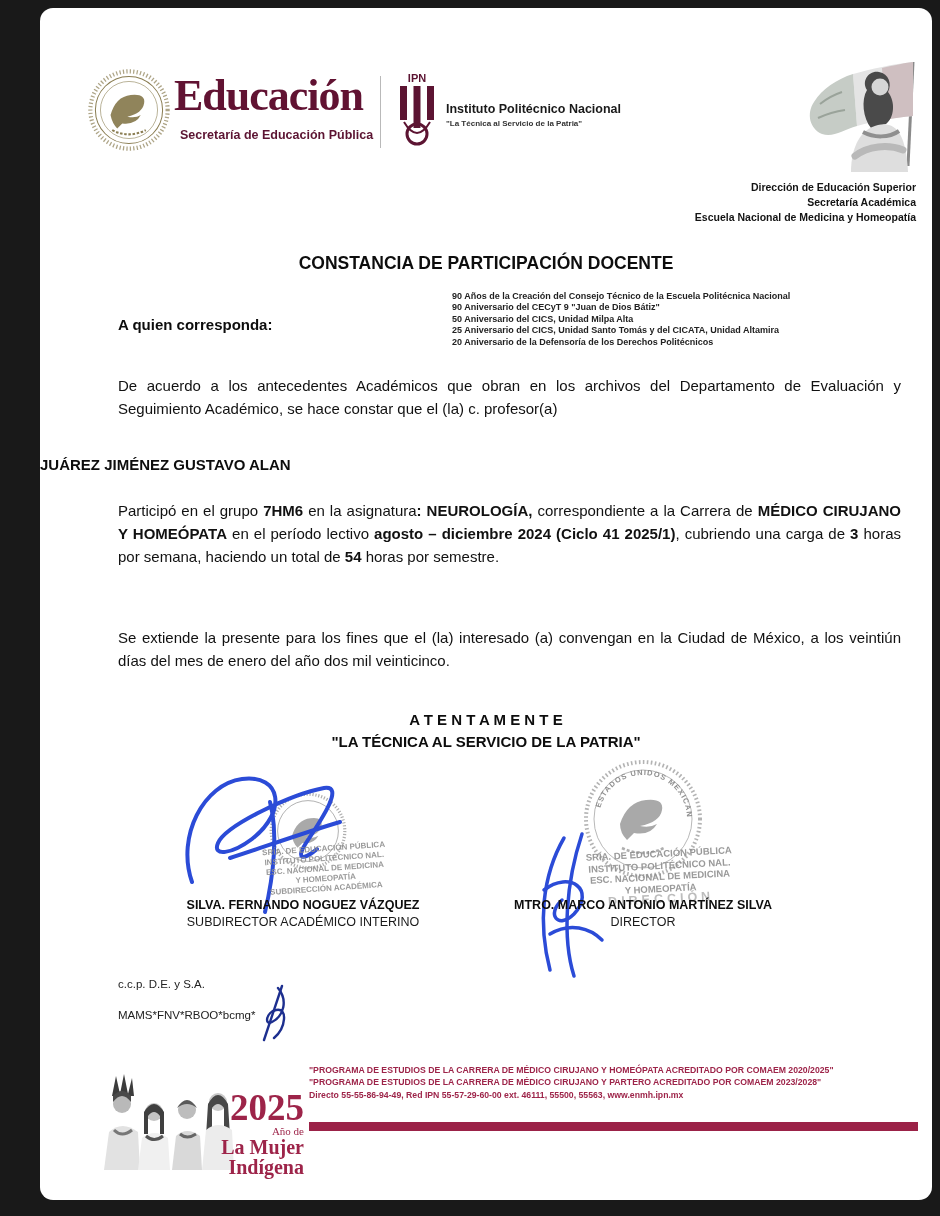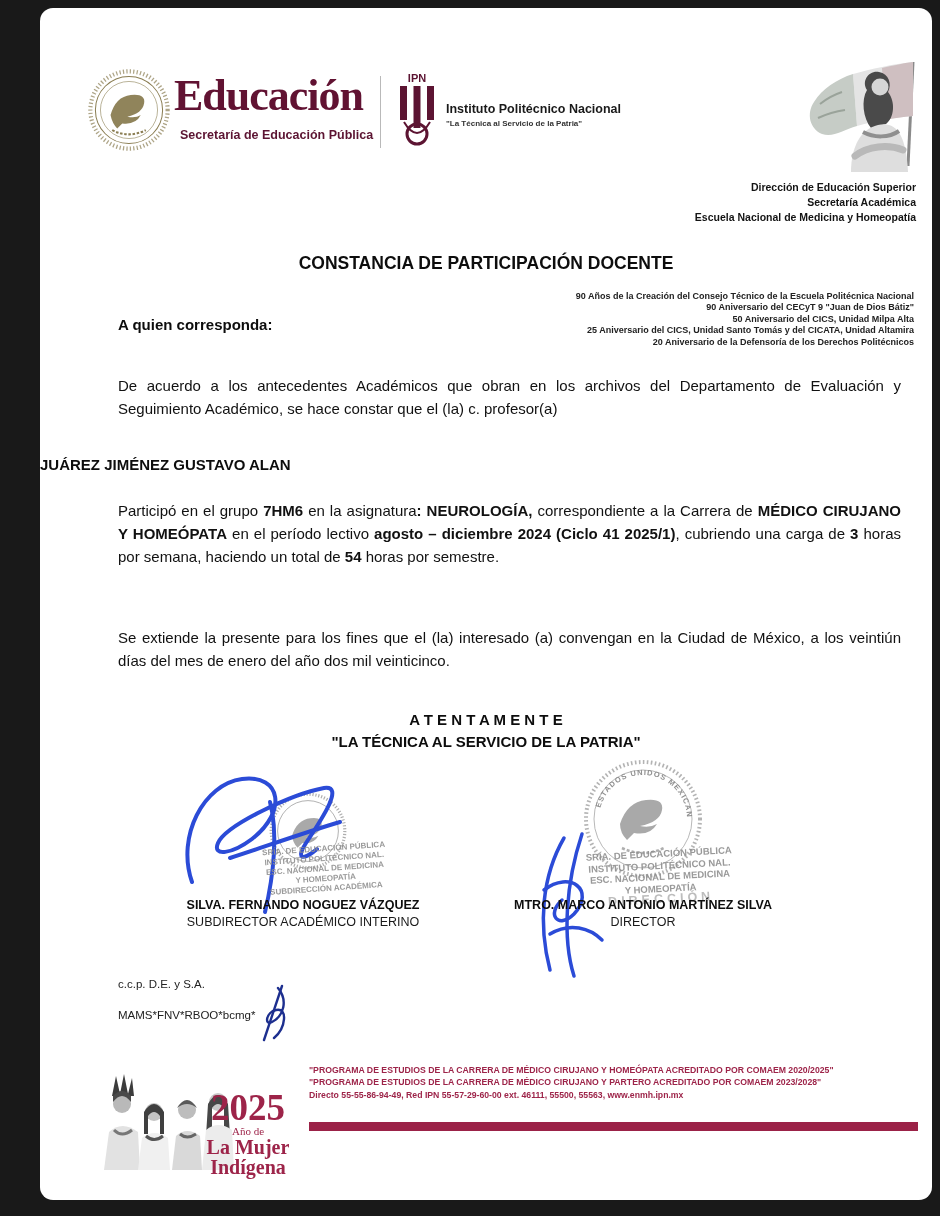--- a/index.html
+++ b/index.html
@@ -18,39 +18,39 @@
   
   .wordmark{font-family:"Liberation Serif", serif;font-weight:bold;font-size:44px;
     color:#611232;letter-spacing:-1px;line-height:1;}
   .sep-tagline{font-size:12.5px;font-weight:bold;color:#5c1432;}
   .divider{width:1px;height:72px;background:#b9b9b9;}
   .ipn-name{font-size:12.5px;font-weight:bold;color:#1a1a1a;}
   .ipn-motto{font-size:8px;font-weight:bold;color:#333;}
   .office{width:384px;text-align:right;font-size:10.5px;font-weight:bold;
     line-height:15px;color:#141414;}
   .title{width:100%;text-align:center;font-size:17.5px;font-weight:bold;color:#0d0d0d;}
-  .anniv{width:462px;text-align:right;font-size:9px;font-weight:bold;
+  .anniv{width:462px;text-align:left;font-size:9px;font-weight:bold;
     line-height:11.4px;color:#222;}
   .salut{font-size:15px;font-weight:bold;color:#0d0d0d;text-align:center;}
   .para{width:783px;font-size:15px;line-height:23px;color:#111;text-align:justify;}
   .pname{width:100%;font-size:15px;font-weight:bold;color:#0d0d0d;}
   .closing{width:100%;text-align:center;font-size:15px;font-weight:bold;color:#0d0d0d;}
 
   
   .stamp{color:#8f8f8f;font-weight:600;text-align:center;opacity:.9;}
   .stamp-left{width:170px;font-size:8px;line-height:10px;transform:rotate(-4deg);}
   .stamp-right{width:240px;font-size:9.5px;line-height:11.5px;transform:rotate(-3deg);}
   .stamp-right .stamp-line:last-child{font-size:12.5px;letter-spacing:4px;opacity:.65;}
   .sigblock{width:350px;text-align:center;}
   .signame{font-size:12.5px;font-weight:bold;color:#0d0d0d;line-height:17px;}
   .sigrole{font-size:12.5px;color:#1a1a1a;line-height:17px;}
   .ccp{font-size:11.5px;color:#222;}
 
   
-  .yearblock{width:112px;text-align:center;color:#9d2449;}
+  .yearblock{width:112px;text-align:right;color:#9d2449;}
   .year{font-family:"Liberation Serif", serif;font-weight:bold;font-size:37px;line-height:36px;}
   .anode{font-family:"Liberation Serif", serif;font-size:11px;line-height:11px;}
   .mujer{font-family:"Liberation Serif", serif;font-weight:bold;font-size:20px;line-height:20px;}
   .flines{width:612px;font-size:8.7px;font-weight:600;line-height:12.4px;color:#9d2449;}
   .fbar{width:609px;height:9px;background:#9b2247;}
 </style>
 </head>
 <body>
 
 <div class="page">

